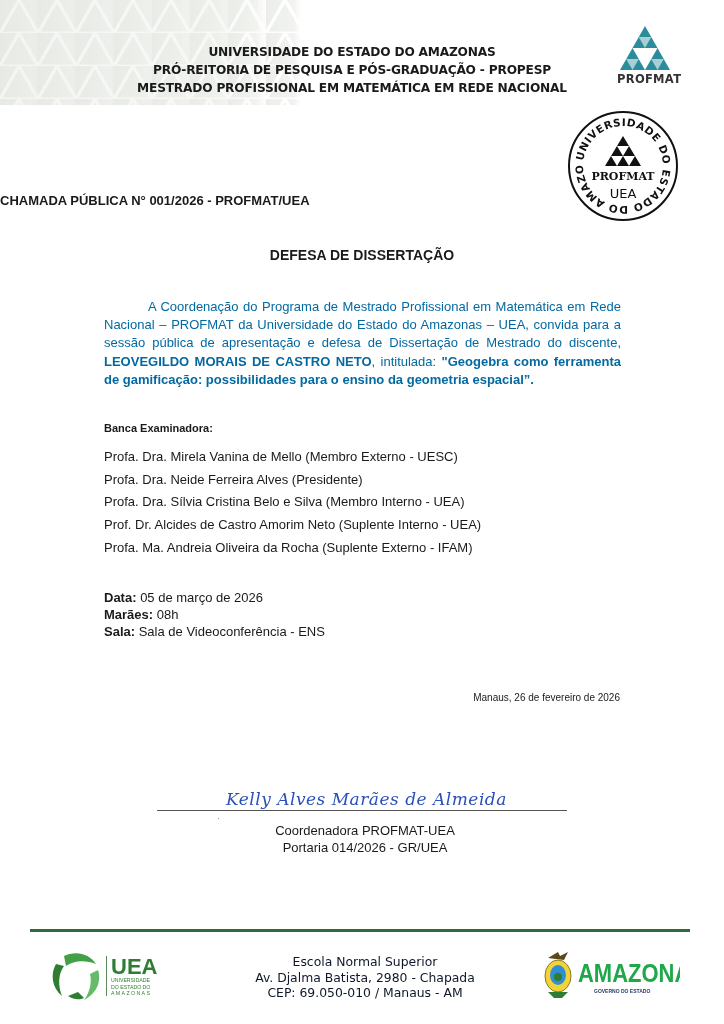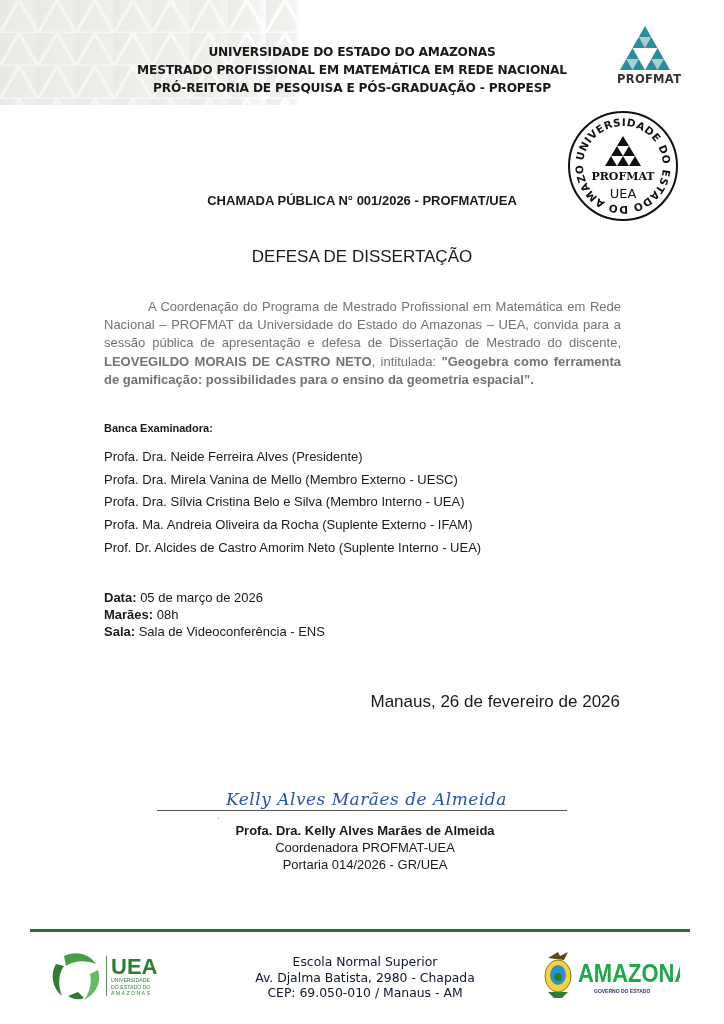--- a/index.html
+++ b/index.html
@@ -13,33 +13,33 @@
     position: absolute; left: 0; width: 724px; top: 43px;
     text-align: center; font-family: "DejaVu Sans", sans-serif;
     font-weight: bold; font-size: 12.2px; line-height: 18px; color: #1a1a1a;
     letter-spacing: -0.2px; padding-right: 20px; box-sizing: border-box;
   }
   .header-text div { white-space: nowrap; }
   .profmat-logo { position: absolute; left: 617px; top: 26px; width: 56px; height: 68px; text-align: center; }
   .profmat-logo svg { display: block; margin: 0 auto; }
   .profmat-logo .word { font-family: "DejaVu Sans", sans-serif; font-size: 11.5px; font-weight: bold; color: #333; letter-spacing: 0.3px; margin-top: 2px; }
   .seal { position: absolute; left: 567px; top: 110px; width: 112px; height: 112px; }
-  .chamada { position: absolute; top: 193px; left: 0; width: 724px; text-align: center; font-weight: bold; font-size: 13px; padding-right: 0px; }
-  .defesa { position: absolute; top: 247px; left: 0; width: 724px; text-align: center; font-weight: normal; font-size: 17px; }
+  .chamada { position: absolute; top: 193px; left: 0; width: 724px; text-align: left; font-weight: bold; font-size: 13px; padding-right: 0px; }
+  .defesa { position: absolute; top: 247px; left: 0; width: 724px; text-align: center; font-weight: bold; font-size: 14px; }
   .para {
     position: absolute; left: 104px; top: 298px; width: 517px;
-    font-size: 13px; line-height: 18.2px; text-align: justify; color: #737373;
+    font-size: 13px; line-height: 18.2px; text-align: justify; color: #0369a1;
   }
   .para .indent { display: inline-block; width: 44px; }
   .para b { font-weight: bold; }
   .banca-title { position: absolute; left: 104px; top: 422px; font-weight: bold; font-size: 11px; }
   .banca-list { position: absolute; left: 104px; top: 446px; font-size: 13px; line-height: 22.7px; }
   .meta { position: absolute; left: 104px; top: 589px; font-size: 13px; line-height: 17px; }
   .meta b { font-weight: bold; }
-  .place-date { position: absolute; right: 104px; top: 692px; font-size: 17px; }
+  .place-date { position: absolute; right: 104px; top: 692px; font-size: 10px; }
   .signature { position: absolute; left: 222px; top: 783px; width: 300px; height: 30px; }
   .sig-line { position: absolute; left: 157px; top: 810px; width: 410px; height: 0; border-top: 1.3px solid #555; }
   .sig-dot { position: absolute; left: 218px; top: 818px; width: 1px; height: 1px; background: #999; }
   .sig-block { position: absolute; left: 150px; top: 822px; width: 430px; text-align: center; font-size: 13px; line-height: 17px; }
   .sig-block .name { font-weight: bold; }
   .footer-line { position: absolute; left: 30px; top: 929px; width: 660px; height: 3px; background: #2f6b35; }
   .uea-logo { position: absolute; left: 48px; top: 950px; width: 120px; height: 52px; }
   .footer-address {
     position: absolute; left: 215px; top: 954px; width: 300px; text-align: center;
     font-family: "DejaVu Sans", sans-serif; font-size: 12.4px; line-height: 15.5px; color: #0f172a;
@@ -62,22 +62,22 @@
       <path d="M-19 0 L0 33 L19 0 M19 0 L38 33 L57 0" fill="none" stroke="#ffffff" stroke-width="3"></path>
     </pattern>
   </defs>
   <rect x="0" y="0" width="300" height="105" fill="url(#fade)"></rect>
   <rect x="0" y="0" width="300" height="105" fill="url(#tri)" opacity="0.85"></rect>
   <rect x="0" y="0" width="300" height="105" fill="url(#fade)" opacity="0.35"></rect>
 </svg>
 
 <div class="header-text">
   <div>UNIVERSIDADE DO ESTADO DO AMAZONAS</div>
+  <div>PRÓ-REITORIA DE PESQUISA E PÓS-GRADUAÇÃO - PROPESP</div>
   <div>MESTRADO PROFISSIONAL EM MATEMÁTICA EM REDE NACIONAL</div>
-  <div>PRÓ-REITORIA DE PESQUISA E PÓS-GRADUAÇÃO - PROPESP</div>
 </div>
 
 <div class="profmat-logo">
   <svg width="50" height="44" viewBox="0 0 50 44">
     <polygon points="25,0 50,44 0,44" fill="#2b8d9c"></polygon>
     <polygon points="12.5,22 37.5,22 25,44" fill="#ffffff"></polygon>
     <polygon points="18.75,11 31.25,11 25,22" fill="#a9cfd4"></polygon>
     <polygon points="6.25,33 18.75,33 12.5,44" fill="#a9cfd4"></polygon>
     <polygon points="31.25,33 43.75,33 37.5,44" fill="#a9cfd4"></polygon>
   </svg>
@@ -105,43 +105,42 @@
   <text x="56" y="88" text-anchor="middle" font-family="DejaVu Sans, sans-serif" font-size="13" fill="#111">UEA</text>
 </svg>
 
 <div class="chamada">CHAMADA PÚBLICA N° 001/2026 - PROFMAT/UEA</div>
 <div class="defesa">DEFESA DE DISSERTAÇÃO</div>
 
 <div class="para"><span class="indent"></span><span>A Coordenação do Programa de Mestrado Profissional em Matemática em Rede Nacional – PROFMAT da Universidade do Estado do Amazonas – UEA, convida para a sessão pública de apresentação e defesa de Dissertação de Mestrado do discente, </span><b>LEOVEGILDO MORAIS DE CASTRO NETO</b><span>, intitulada: </span><b>"Geogebra como ferramenta de gamificação: possibilidades para o ensino da geometria espacial”.</b></div>
 
 <div class="banca-title">Banca Examinadora:</div>
 <div class="banca-list">
+  <div>Profa. Dra. Mirela Vanina de Mello (Membro Externo - UESC)</div>
   <div>Profa. Dra. Neide Ferreira Alves (Presidente)</div>
-  <div>Profa. Dra. Mirela Vanina de Mello (Membro Externo - UESC)</div>
   <div>Profa. Dra. Sílvia Cristina Belo e Silva (Membro Interno - UEA)</div>
+  <div>Prof. Dr. Alcides de Castro Amorim Neto (Suplente Interno - UEA)</div>
   <div>Profa. Ma. Andreia Oliveira da Rocha (Suplente Externo - IFAM)</div>
-  <div>Prof. Dr. Alcides de Castro Amorim Neto (Suplente Interno - UEA)</div>
 </div>
 
 <div class="meta">
   <div><b>Data:</b><span> 05 de março de 2026</span></div>
   <div><b>Marães:</b><span> 08h</span></div>
   <div><b>Sala:</b><span> Sala de Videoconferência - ENS</span></div>
 </div>
 
 <div class="place-date">Manaus, 26 de fevereiro de 2026</div>
 
 <svg class="signature" viewBox="0 0 300 30">
   <text x="4" y="22" font-family="DejaVu Serif, serif" font-style="italic" font-size="17" fill="#2b4fb8" letter-spacing="0.5">Kelly Alves Marães de Almeida</text>
 </svg>
 <div class="sig-line"></div>
 <div class="sig-dot"></div>
 
 <div class="sig-block">
-  <div class="name">Profa. Dra. Kelly Alves Marães de Almeida</div>
   <div>Coordenadora PROFMAT-UEA</div>
   <div>Portaria 014/2026 - GR/UEA</div>
 </div>
 
 <div class="footer-line"></div>
 
 <svg class="uea-logo" viewBox="0 0 120 52">
   <g>
     <path d="M8 14 C 2 24, 4 38, 14 46 C 10 36, 10 24, 16 16 Z" fill="#2e7d32"></path>
     <path d="M16 6 C 28 0, 42 4, 48 14 C 38 10, 26 10, 18 16 Z" fill="#43a047"></path>

